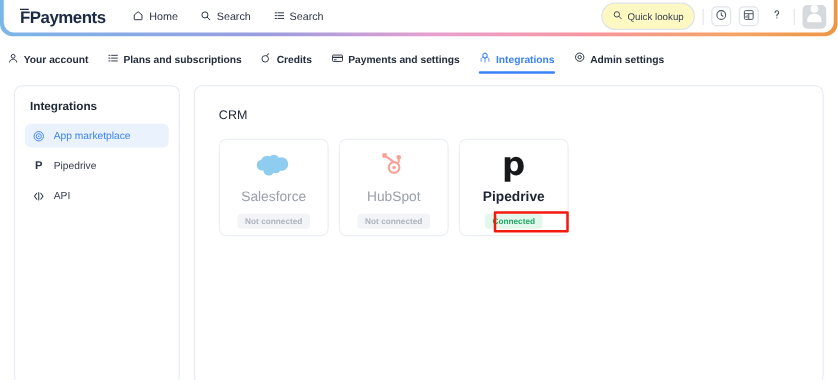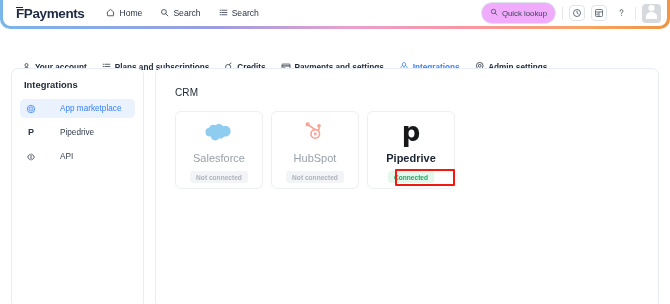--- a/index.html
+++ b/index.html
@@ -51,44 +51,44 @@
     cursor: pointer; white-space: nowrap;
   }
   .hdr-right {
     margin-left: auto; display: flex; align-items: center;
     gap: 6px; padding-right: 6px;
   }
   .quick-lookup {
     display: flex; align-items: center; gap: 4px;
     border: 1px solid #dfe3ea; border-radius: 11px;
     height: 22px; padding: 0 8px;
-    font-size: 7.8px; color: #3a4353; background:#f0abfc;
+    font-size: 7.8px; color: #3a4353; background:#fef9c3;
     cursor: pointer; white-space: nowrap;
   }
   .vdiv { width: 1px; height: 13px; background: #e2e6ed; }
   .icon-btn {
     width: 16px; height: 16px;
     border: 1px solid #e0e4eb; border-radius: 4px;
     display: flex; align-items: center; justify-content: center;
     cursor: pointer; background: #fff;
   }
   .icon-btn.plain { border: none; }
   .avatar {
     width: 19px; height: 19px; border-radius: 4px;
     background: #d6d9de;
     display: flex; align-items: flex-end; justify-content: center;
     overflow: hidden; cursor: pointer;
   }
 
   
   .tabbar {
-    position: absolute; left: 0; top: 56px;
+    position: absolute; left: 0; top: 36px;
     width: 606px; height: 22px;
     display: flex; align-items: center; gap: 15px;
-    padding-left: 22px;
+    padding-left: 6px;
   }
   .tab {
     display: flex; align-items: center; gap: 4px;
     font-size: 8.2px; color: #222c3c; font-weight: 600;
     cursor: pointer; height: 22px; white-space: nowrap;
     position: relative;
   }
   .tab.active { color: #3b82f6; }
   .tab.active::after {
     content: ""; position: absolute;
@@ -103,21 +103,21 @@
     background: #ffffff;
     border: 1px solid #e8edf5;
     border-radius: 7px;
     padding: 10px 8px 0 8px;
   }
   .sidebar-title {
     font-size: 9.4px; font-weight: 700; color: #1d2636;
     padding-left: 4px; margin-bottom: 9px;
   }
   .side-item {
-    display: flex; align-items: center; gap: 24px;
+    display: flex; align-items: center; gap: 7px;
     height: 19px; padding: 0 6px;
     border-radius: 5px; cursor: pointer;
     font-size: 8.2px; color: #333d4d; font-weight: 500;
     margin-bottom: 5px;
   }
   .side-item.active { background: #eaf2fe; color: #3b82f6; }
   .side-ico {
     width: 10px; height: 10px;
     display: flex; align-items: center; justify-content: center;
     flex: 0 0 10px;

